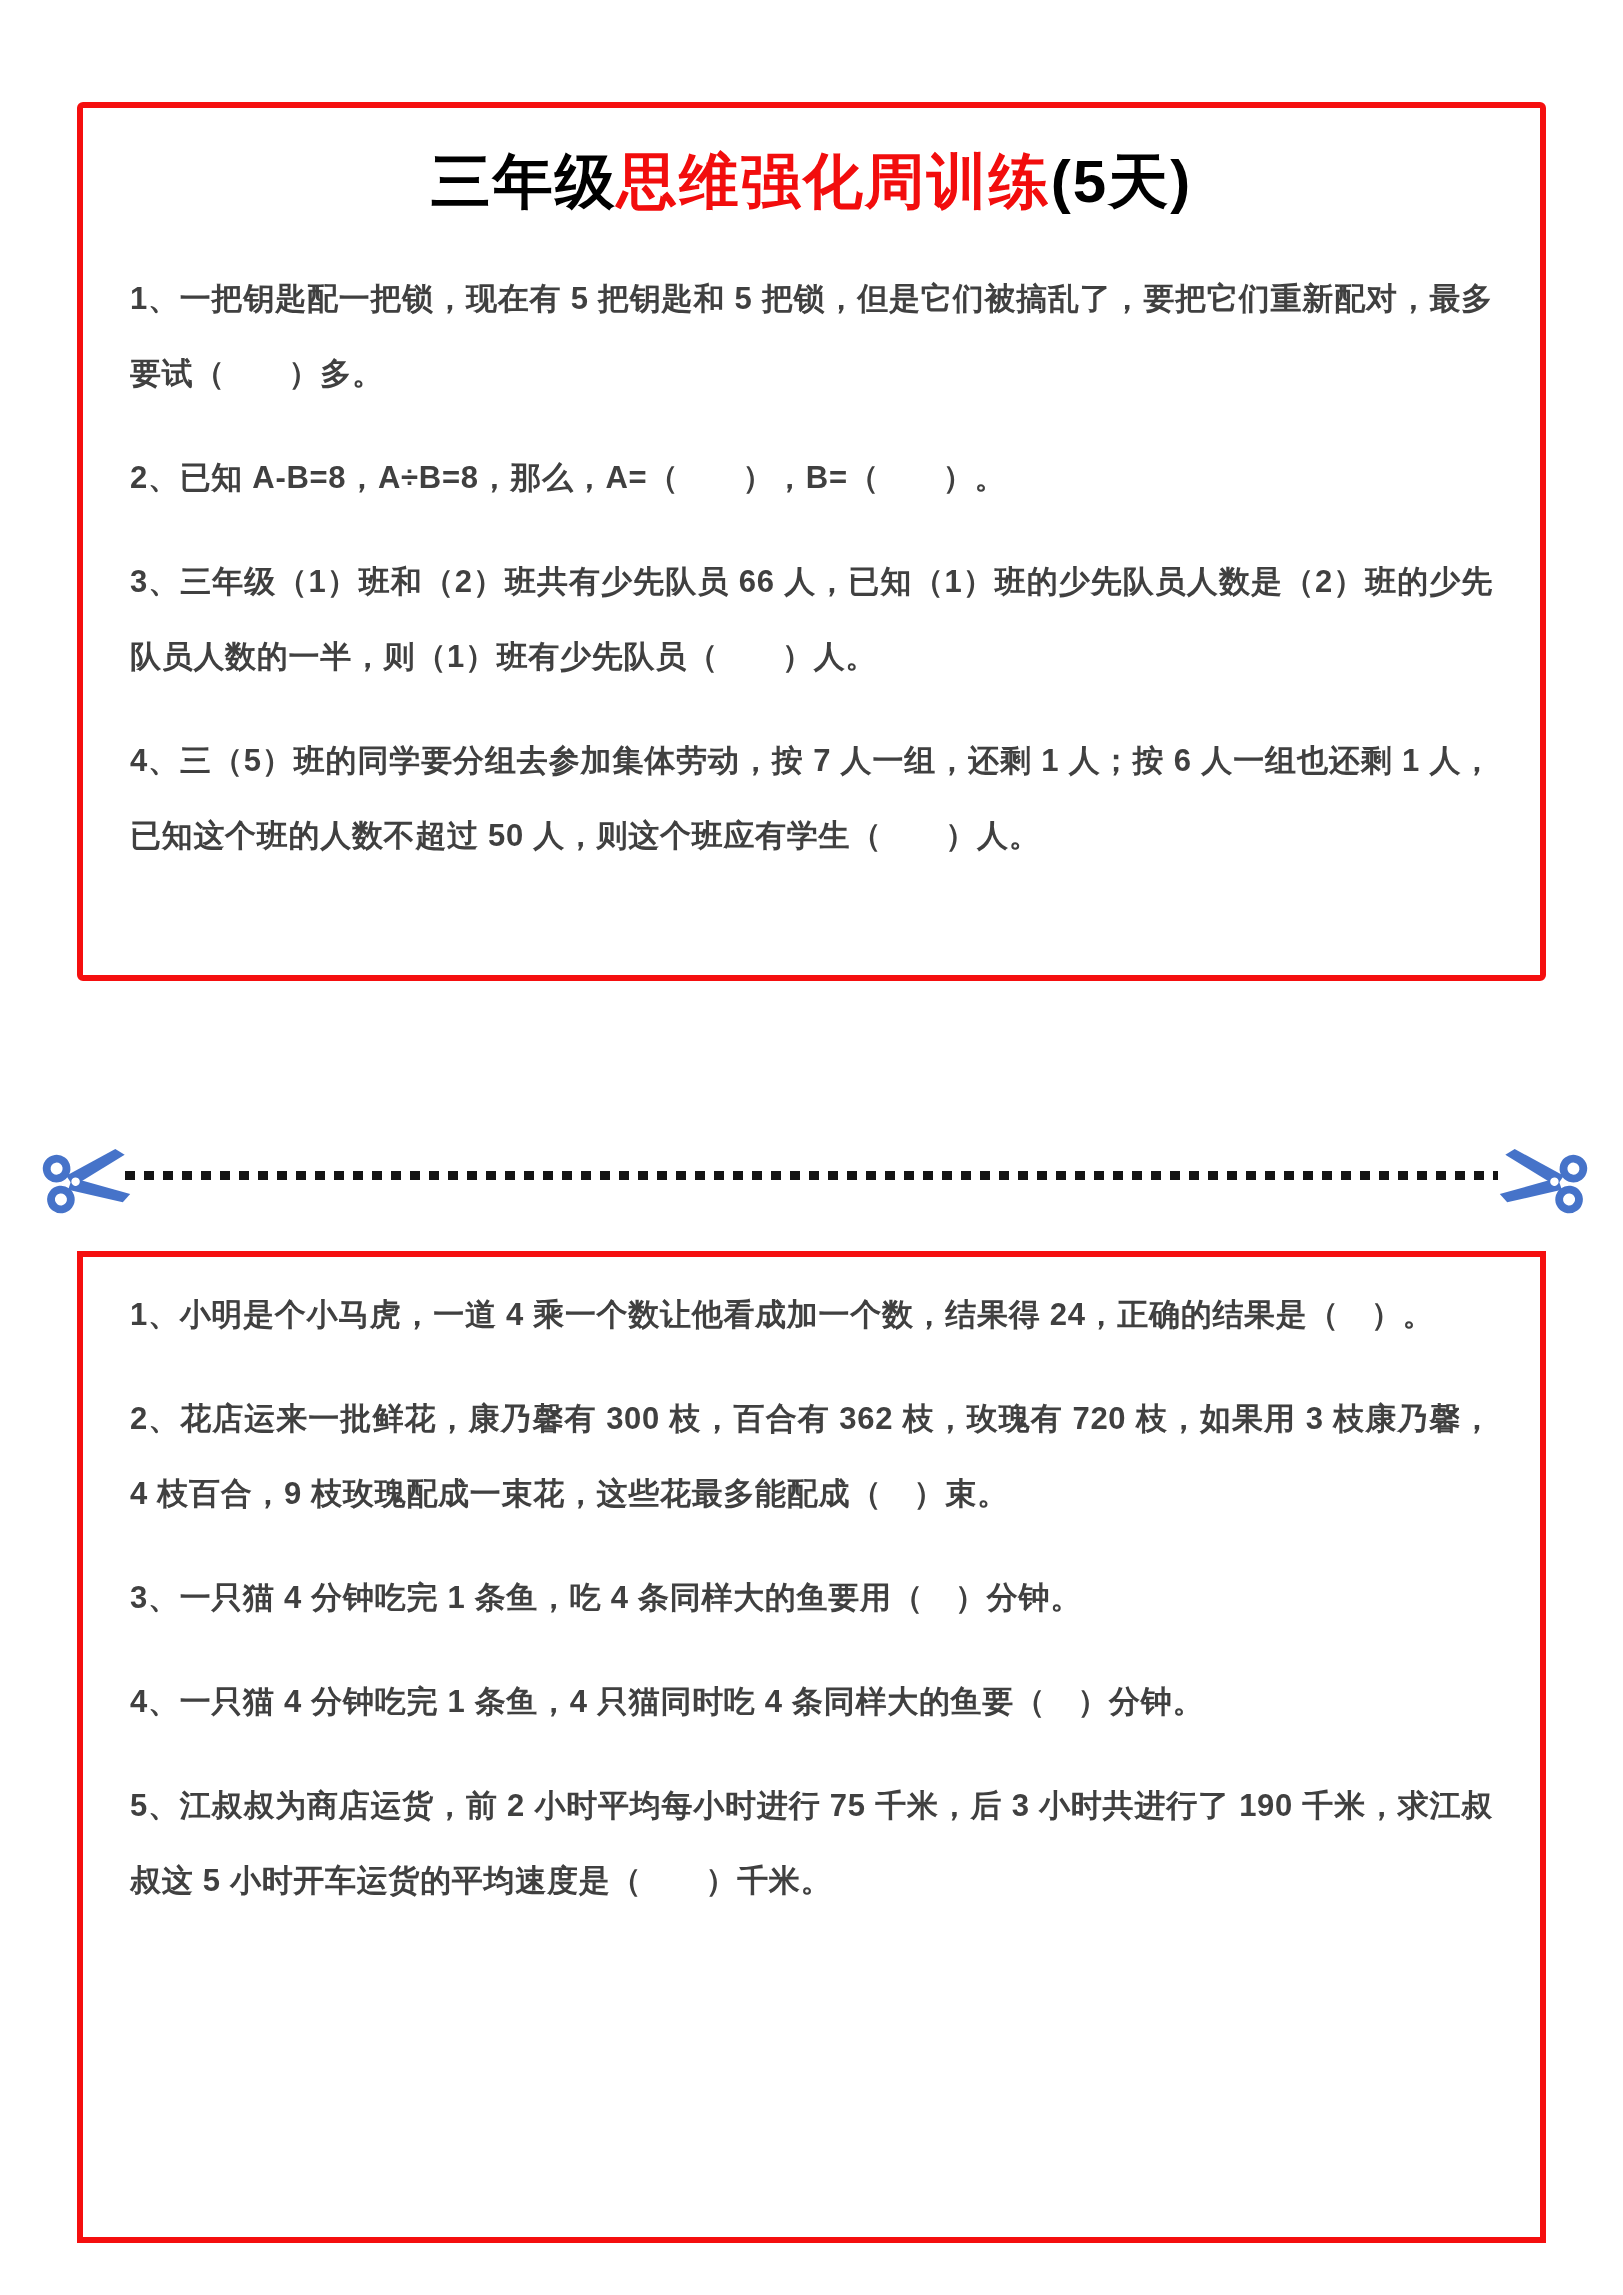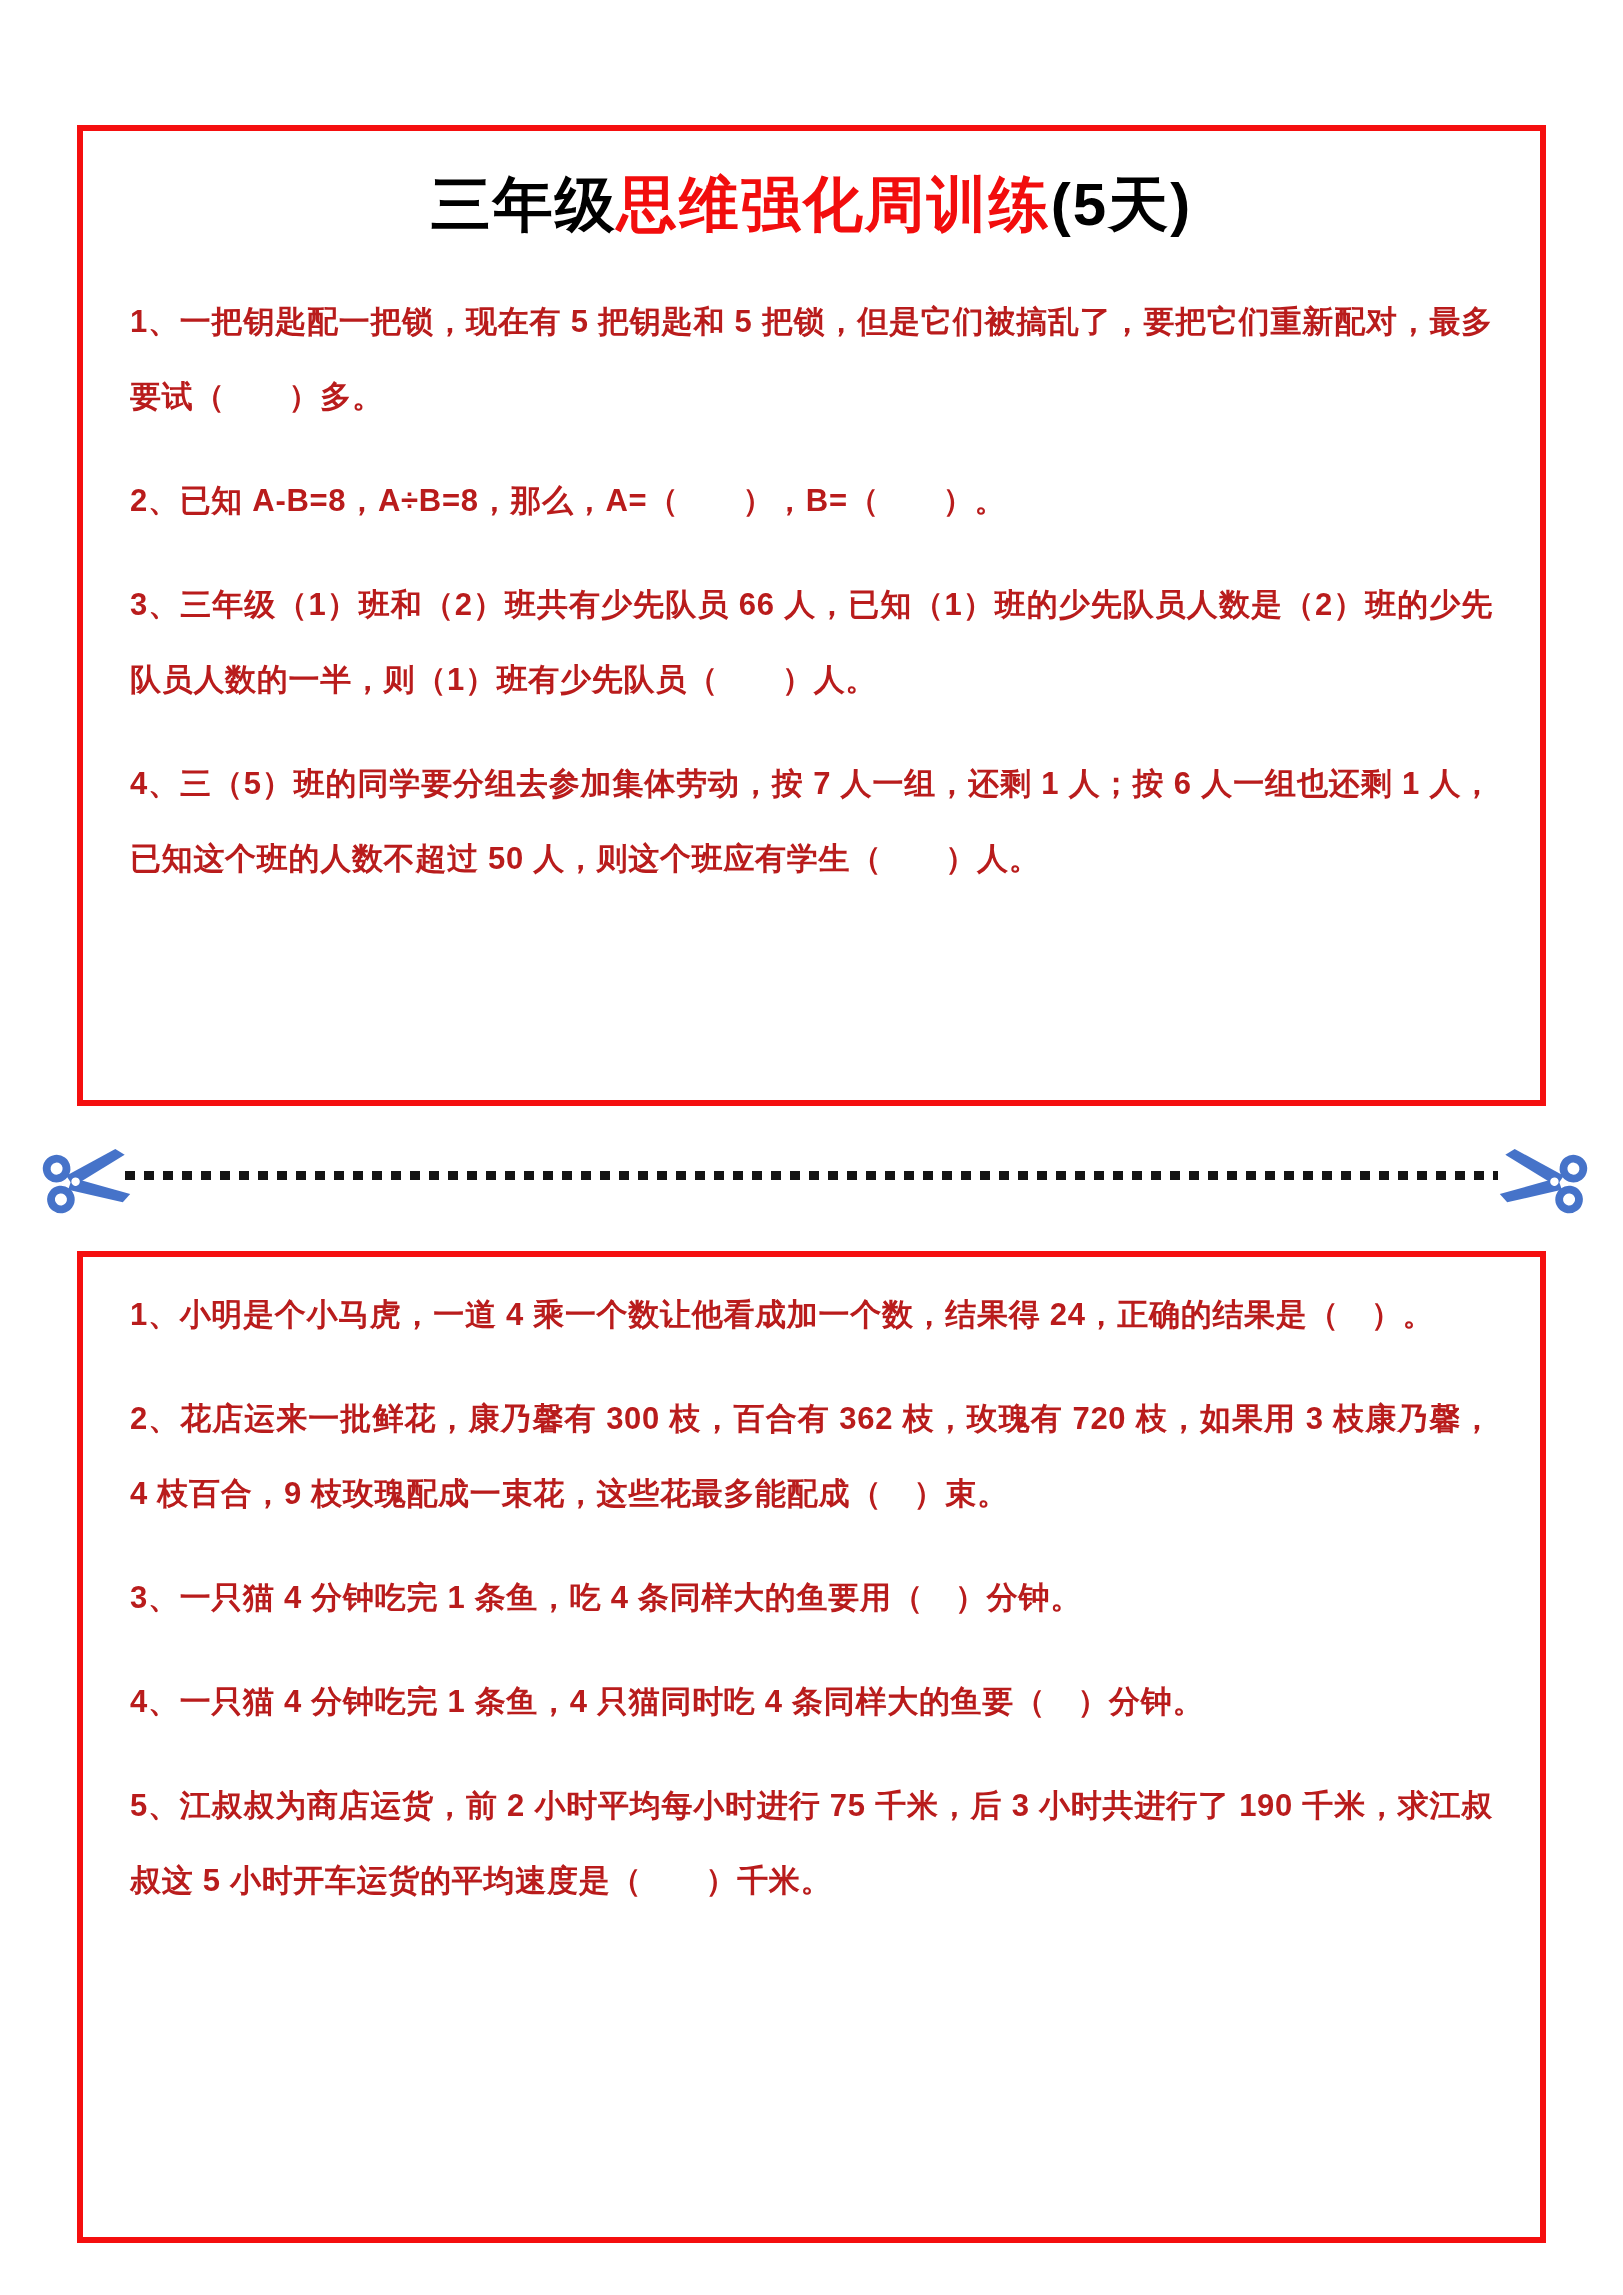--- a/index.html
+++ b/index.html
@@ -20,36 +20,36 @@
   }
   .card {
     position: absolute;
     left: 77px;
     width: 1469px;
     border: 6.5px solid #f50f0f;
     background: #ffffff;
     box-sizing: border-box;
     padding: 19.6px 47px 13px 47px;
   }
-  .card1 { top: 125px;  height: 981px; }
+  .card1 { top: 102px;  height: 879px; border-radius: 6px; }
   .card2 { top: 1251px; height: 992px; }
   .section-title {
     text-align: center;
     font-size: 60px;
     font-weight: bold;
     color: #000000;
     letter-spacing: 2px;
     margin: 14.4px 0 38px 0;
     white-space: nowrap;
   }
   .section-title .hl { color: #f20d0d; }
   .q {
     font-size: 31px;
     font-weight: bold;
-    color: #b91c1c;
+    color: #404040;
     line-height: 2.42;
     text-align: justify;
     margin: 0 0 29px 0;
     letter-spacing: 0.7px;
   }
   .cut-line {
     position: absolute;
     top: 1140px;
     left: 33px;
     right: 33px;

